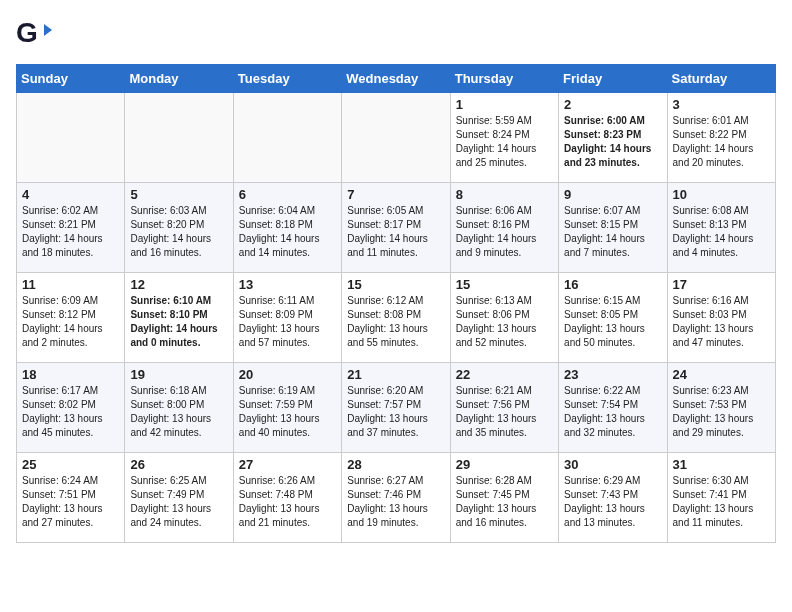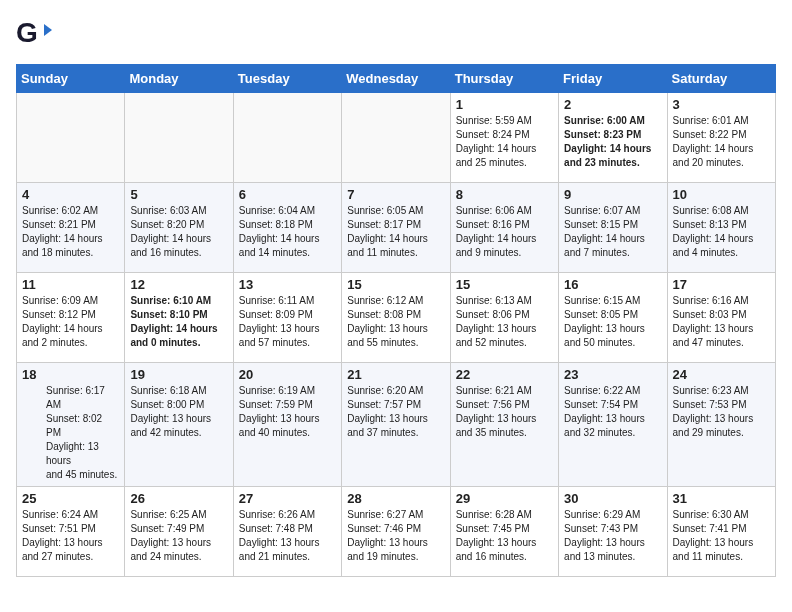--- a/index.html
+++ b/index.html
@@ -238,21 +238,21 @@
           <span class="day-num">17</span>
           <div class="cell-text" style="white-space: pre-line;">Sunrise: 6:16 AM
 Sunset: 8:03 PM
 Daylight: 13 hours
 and 47 minutes.</div>
         </td>
       </tr>
       <tr>
         <td>
           <span class="day-num">18</span>
-          <div class="cell-text" style="white-space: pre-line; margin-left: 24px;">Sunrise: 6:17 AM
+          <div class="cell-text" style="white-space: pre-line;">Sunrise: 6:17 AM
 Sunset: 8:02 PM
 Daylight: 13 hours
 and 45 minutes.</div>
         </td>
         <td>
           <span class="day-num">19</span>
           <div class="cell-text" style="white-space: pre-line;">Sunrise: 6:18 AM
 Sunset: 8:00 PM
 Daylight: 13 hours
 and 42 minutes.</div>

